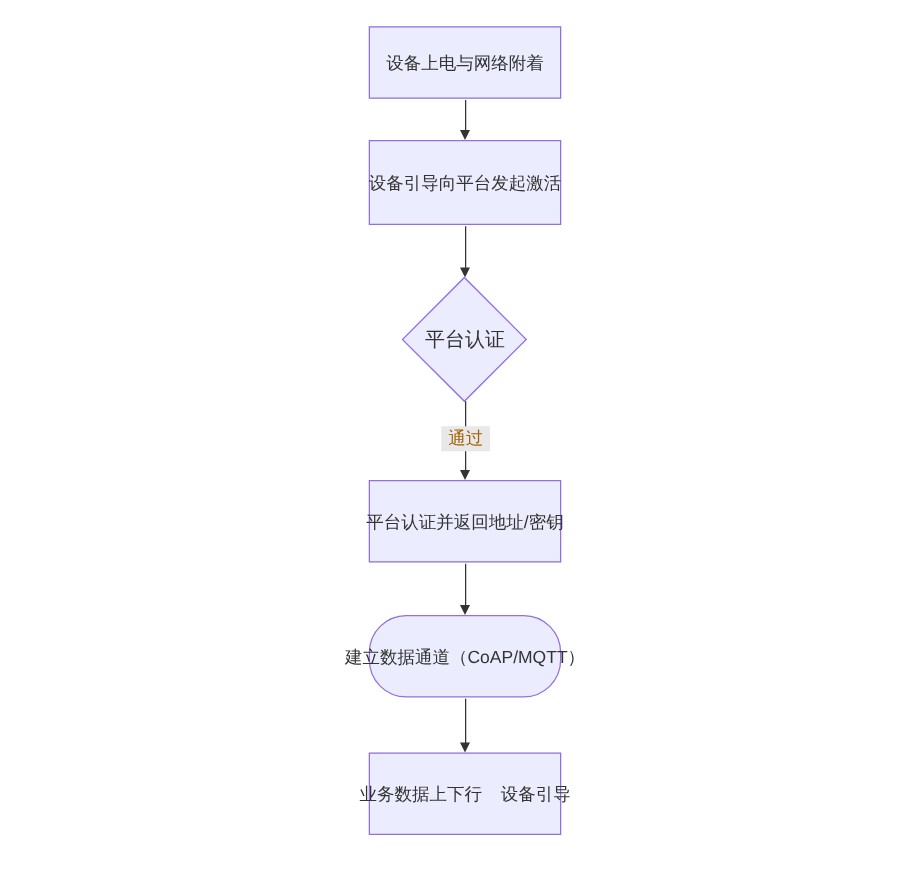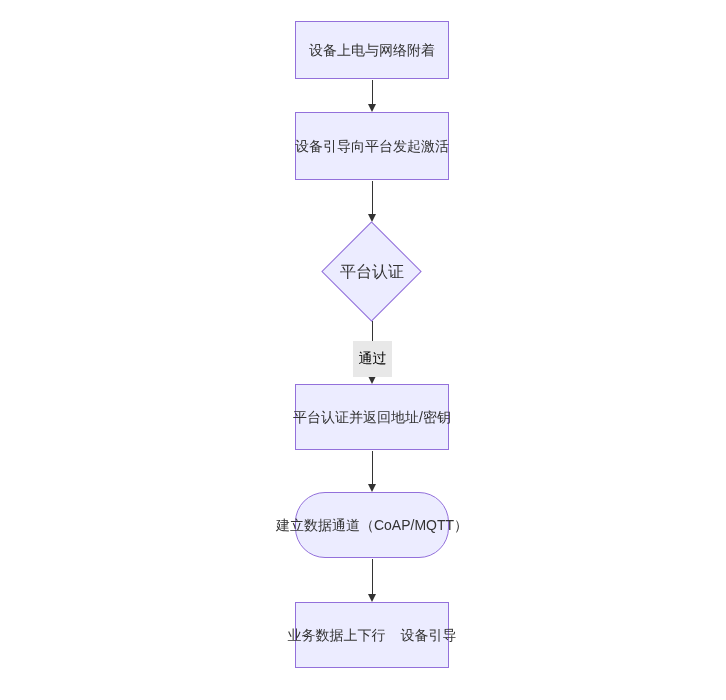--- a/index.html
+++ b/index.html
@@ -69,27 +69,27 @@
     height: 0;
     border-left: 4px solid transparent;
     border-right: 4px solid transparent;
     border-top: 8px solid #333333;
   }
   .edge-label {
     position: absolute;
     left: 353px;
     top: 341px;
     width: 39px;
-    height: 36px;
+    height: 20px;
     background: #e8e8e8;
     display: flex;
     align-items: center;
     justify-content: center;
     font-size: 14px;
-    color: #000000;
+    color: #a16207;
     z-index: 2;
   }
 </style>
 </head>
 <body>
 
 <div id="canvas">
 
   <div class="node" style="top:21px; height:58px;">
     <span class="node-line">设备上电与网络附着</span>

